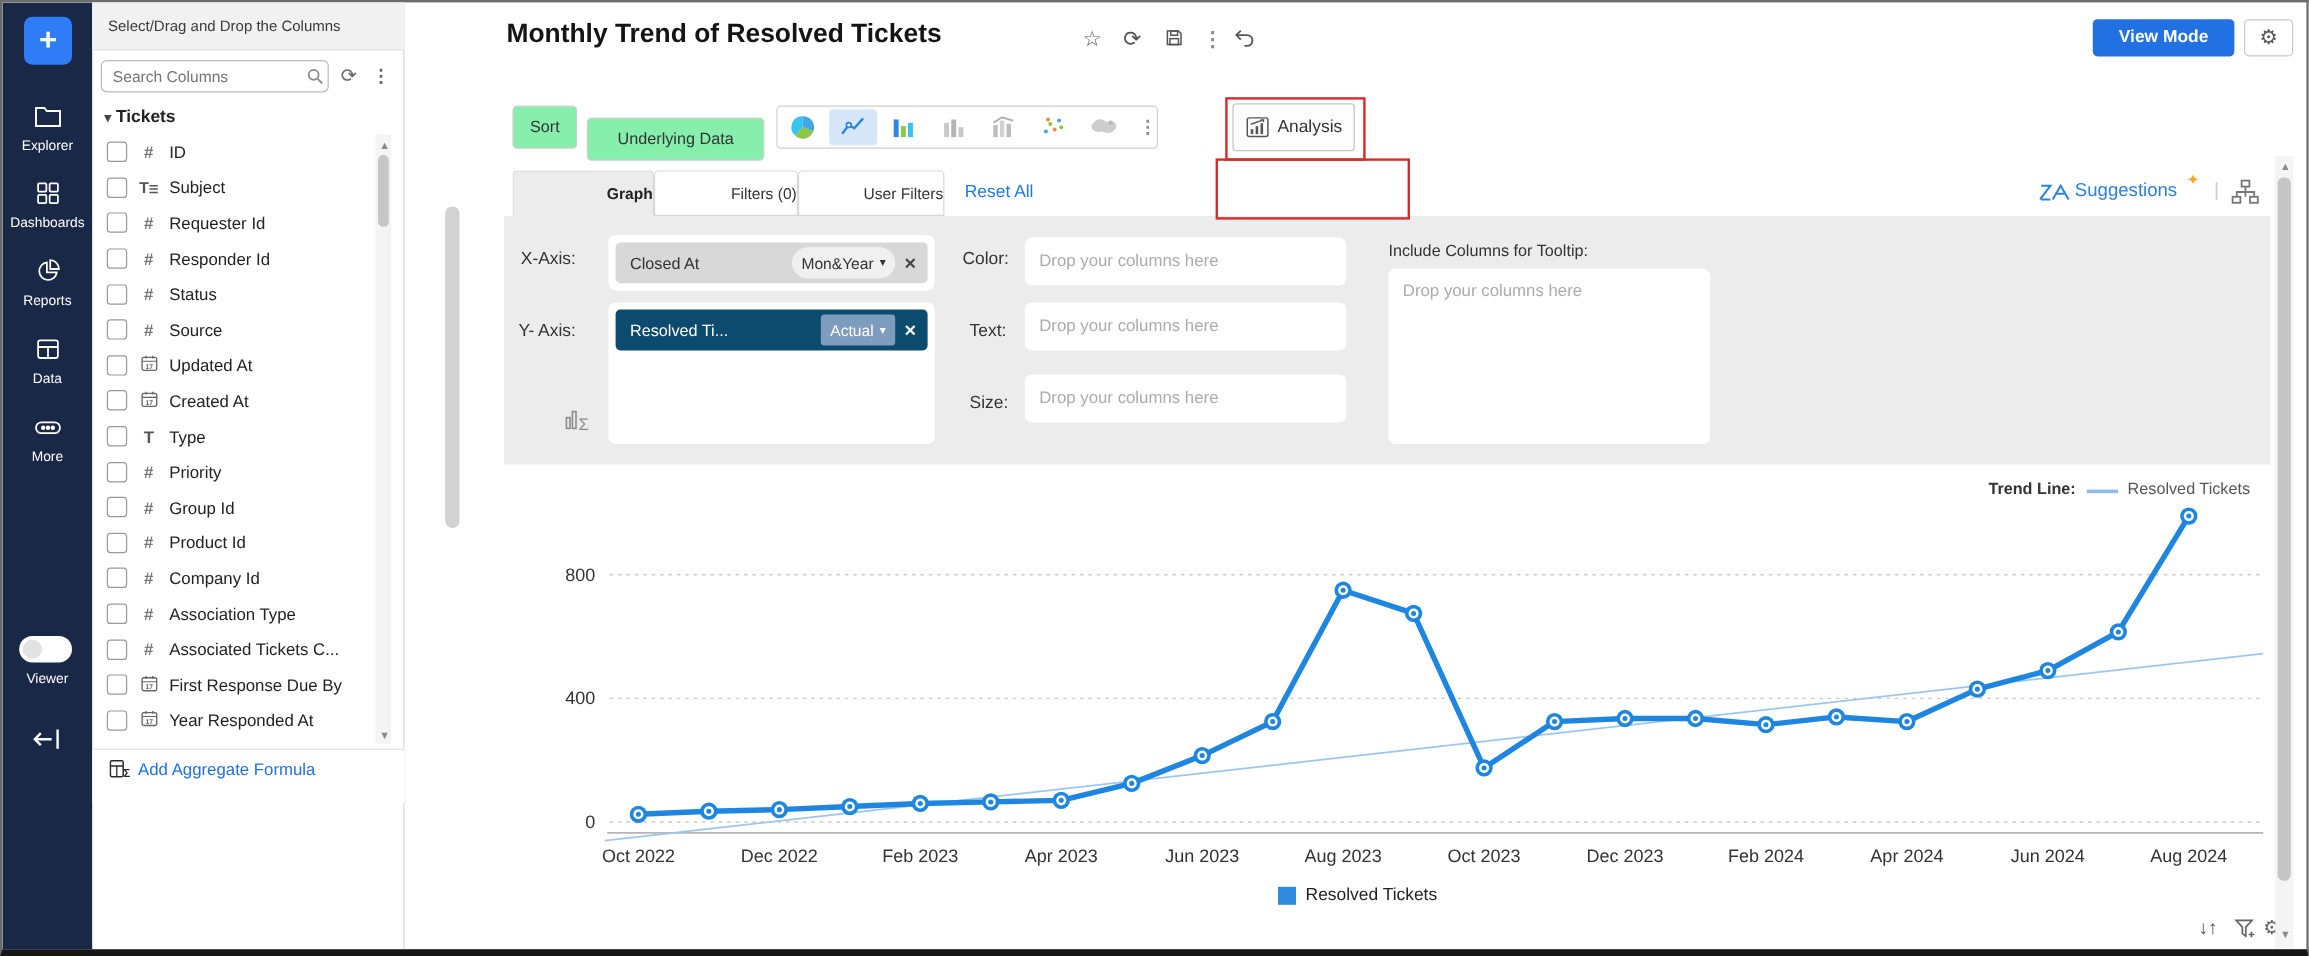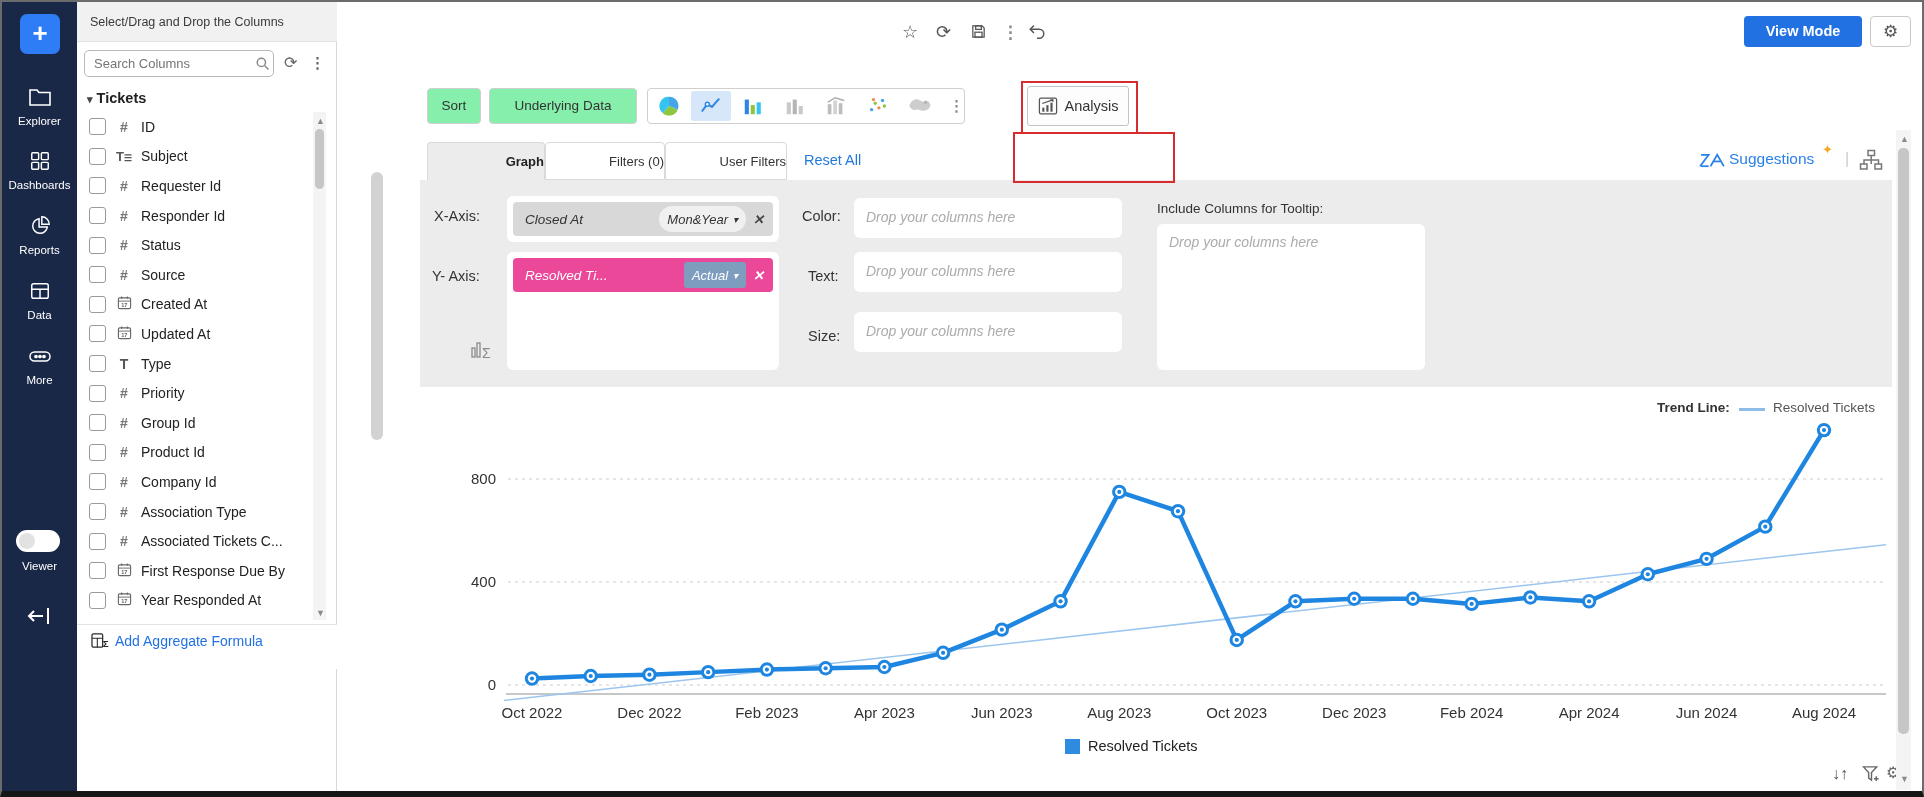--- a/index.html
+++ b/index.html
@@ -50,25 +50,25 @@
                box-sizing:border-box;display:flex;align-items:center;justify-content:center;font-size:14.5px;color:#333;}
   .redbox{border:2.5px solid #D92B2B;z-index:60;pointer-events:none;}
   
   .tab{top:140px;height:38px;border:1px solid #d9d9d9;box-sizing:border-box;font-size:13px;color:#333;
        text-align:right;line-height:37px;background:#fff;border-radius:4px 4px 0 0;}
   .tab.active{background:#ECECEC;font-weight:bold;color:#222;border-bottom:1px solid #ECECEC;}
   .link{color:#2079E0;font-size:14.5px;}
   
   .cfgpanel{left:418px;top:178px;width:1472px;height:207px;background:#ECECEC;}
   .cfglbl{font-size:14.5px;color:#333;}
-  .dropbox{background:#fff;border-radius:6px;box-sizing:border-box;font-style:italic;}
+  .dropbox{background:#fff;border-radius:6px;box-sizing:border-box;}
   .placeholder{font-size:14px;color:#ABABAB;}
   .chip{border-radius:4px;display:flex;align-items:center;font-size:13.5px;box-sizing:border-box;}
   .chipx{background:#D8D8D8;color:#333;}
-  .chipy{background:#ec4899;color:#fff;justify-content:center;}
+  .chipy{background:#0c4a6e;color:#fff;justify-content:center;}
   .subchip{border-radius:3px;height:26px;display:flex;align-items:center;justify-content:center;font-size:13px;padding:0 8px;}
   .subx{background:#F0F0F0;color:#333;border-radius:13px;}
   .suby{background:#7E9CBE;color:#fff;}
   .chev{font-size:10px;margin-left:5px;}
   .chipclose{margin:0 9px 0 7px;font-size:13px;font-weight:bold;}
   
   .menu{left:1014px;top:130px;width:152px;height:124px;background:#fff;border:1px solid #e3e3e3;border-radius:8px;
         box-shadow:0 4px 14px rgba(0,0,0,.18);z-index:50;padding:5px;box-sizing:border-box;}
   .menuitem{height:38px;line-height:38px;padding-left:12px;font-size:15px;color:#222;border-radius:6px;}
   .menuitem.hl{background:#C9D8F9;}
@@ -174,31 +174,31 @@
         <span class="clabel">Source</span>
       </div>
       <div class="colitem">
         <span class="cb"></span>
         <span class="ticon"><svg width="15" height="15" viewBox="0 0 16 16">
             <rect x="1.5" y="3" width="13" height="11.5" rx="1.5" fill="none" stroke="#666" stroke-width="1.2"></rect>
             <path d="M1.5 6.5h13" stroke="#666" stroke-width="1"></path>
             <path d="M5 1.5v2.5M11 1.5v2.5" stroke="#666" stroke-width="1.2"></path>
             <text x="4.5" y="13" font-size="6" fill="#666">17</text>
           </svg></span>
-        <span class="clabel">Created At</span>
+        <span class="clabel">Updated At</span>
       </div>
       <div class="colitem">
         <span class="cb"></span>
         <span class="ticon"><svg width="15" height="15" viewBox="0 0 16 16">
             <rect x="1.5" y="3" width="13" height="11.5" rx="1.5" fill="none" stroke="#666" stroke-width="1.2"></rect>
             <path d="M1.5 6.5h13" stroke="#666" stroke-width="1"></path>
             <path d="M5 1.5v2.5M11 1.5v2.5" stroke="#666" stroke-width="1.2"></path>
             <text x="4.5" y="13" font-size="6" fill="#666">17</text>
           </svg></span>
-        <span class="clabel">Updated At</span>
+        <span class="clabel">Created At</span>
       </div>
       <div class="colitem">
         <span class="cb"></span>
         <span class="ticon"><span style="font-size:14px;color:#555;font-weight:bold;">T</span></span>
         <span class="clabel">Type</span>
       </div>
       <div class="colitem">
         <span class="cb"></span>
         <span class="ticon"><span style="font-size:14px;color:#777;font-weight:bold;">#</span></span>
         <span class="clabel">Priority</span>
@@ -258,41 +258,42 @@
   <div class="abs" style="left:89px;top:631px;display:flex;align-items:center;">
     <svg width="18" height="16" viewBox="0 0 20 18">
       <rect x="1" y="1" width="12" height="15" rx="1.5" fill="none" stroke="#2a2a2a" stroke-width="1.4"></rect>
       <path d="M1 6h12M7 6v10" stroke="#2a2a2a" stroke-width="1.2"></path>
       <text x="13" y="16" font-size="11" font-weight="bold" fill="#2a2a2a">Σ</text>
     </svg>
     <span style="margin-left:6px;font-size:14px;color:#2271E3;">Add Aggregate Formula</span>
   </div>
   <div class="abs splitter"></div>
 
+  <div class="abs title">Monthly Trend of Resolved Tickets</div>
   <div class="abs hicon" style="left:900px;">☆</div>
   <div class="abs hicon" style="left:934px;">⟳</div>
   <div class="abs" style="left:968px;top:21px;">
     <svg width="17" height="17" viewBox="0 0 24 24" fill="none" stroke="#555" stroke-width="1.8">
       <path d="M4 4h13l3 3v13H4z"></path>
         <rect x="8" y="4" width="8" height="5"></rect>
         <rect x="7" y="13" width="10" height="7"></rect>
     </svg>
   </div>
   <div class="abs hicon vdots" style="left:1000px;top:20px;font-size:17px;">⋮</div>
   <div class="abs" style="left:1026px;top:21px;">
     <svg width="18" height="17" viewBox="0 0 24 22" fill="none" stroke="#555" stroke-width="2">
       <path d="M8 3L3 8l5 5"></path>
         <path d="M3 8h12a6 6 0 0 1 0 12h-3"></path>
     </svg>
   </div>
   <div class="abs viewmode">View Mode</div>
   <div class="abs gearbtn">⚙</div>
 
   <div class="abs tbtn" style="left:425px;width:54px;">Sort</div>
-  <div class="abs tbtn" style="left:487px;width:148px;">Underlying Data</div>
+  <div class="abs tbtn" style="left:487px;width:148px;margin-top:10px;">Underlying Data</div>
   <div class="abs iconsgrp">
     <div class="citype">
       <svg width="22" height="22" viewBox="0 0 24 24">
         <path d="M12 12L12 2A10 10 0 0 1 21.5 16z" fill="#45A5E6"></path>
         <path d="M12 12L21.5 16A10 10 0 0 1 5 19.5z" fill="#8DC63F"></path>
         <path d="M12 12L5 19.5A10 10 0 0 1 12 2z" fill="#35C4F0"></path>
       </svg>
     </div>
     <div class="citype sel">
       <svg width="24" height="22" viewBox="0 0 24 24" fill="none">

